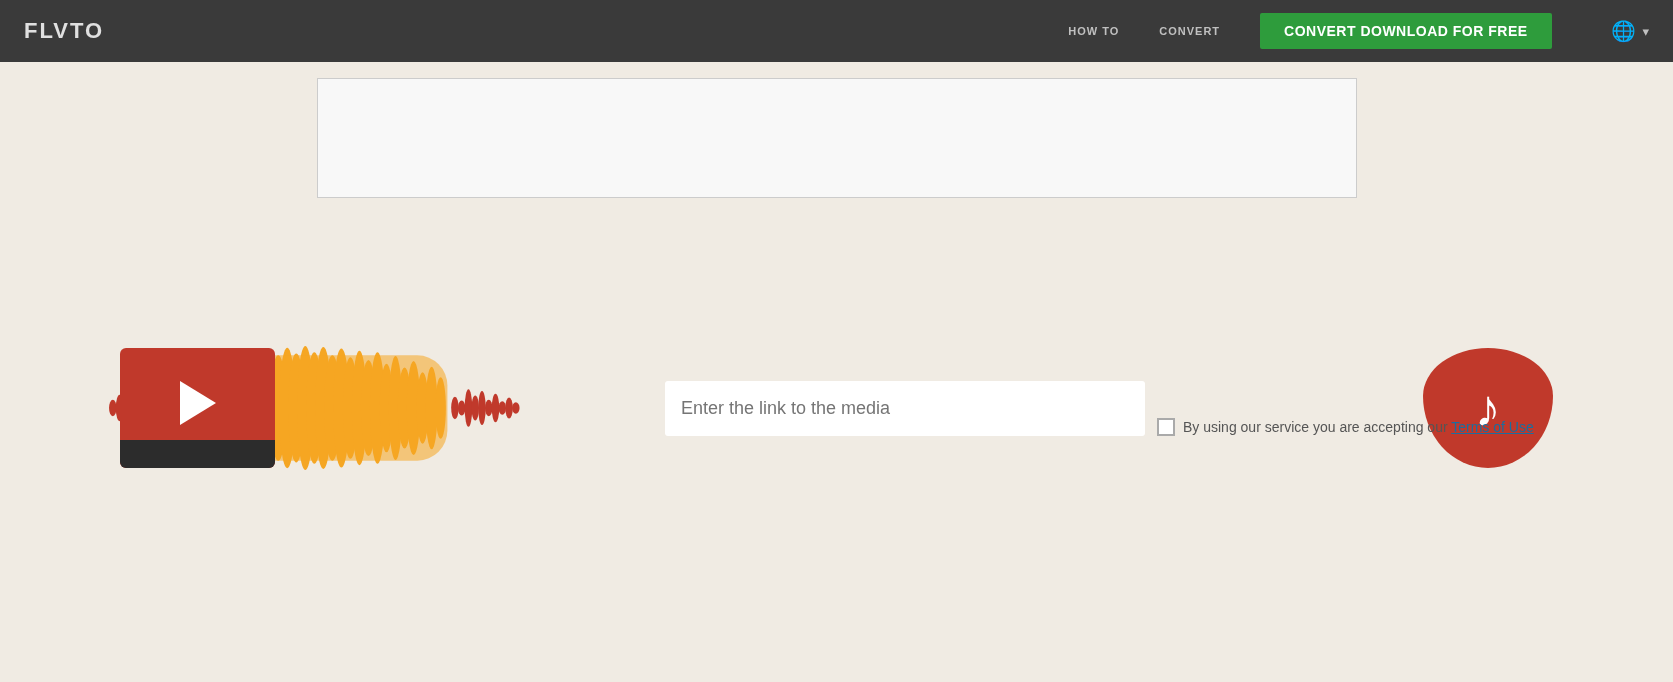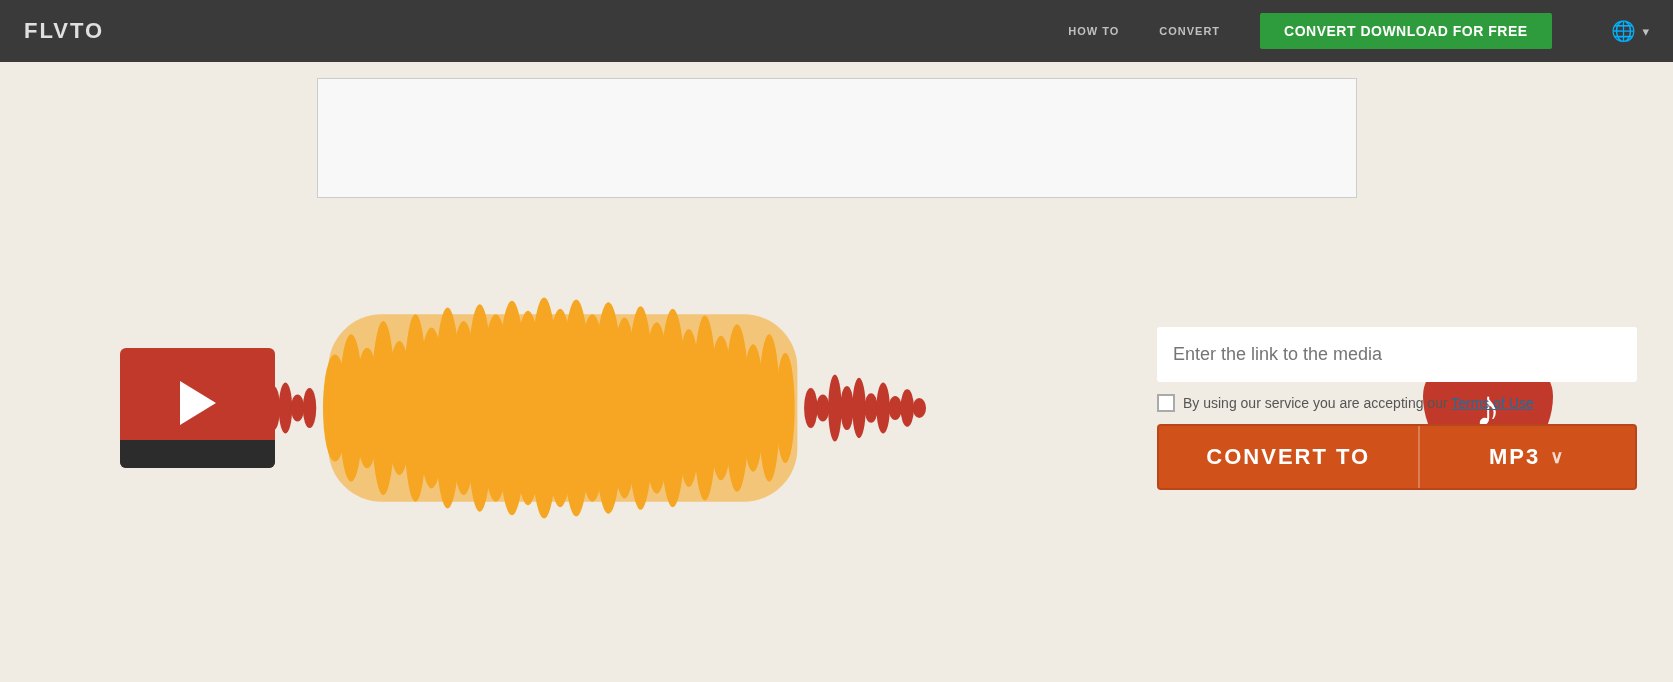--- a/index.html
+++ b/index.html
@@ -174,21 +174,21 @@
       top: 50%;
       transform: translateY(-50%);
       width: 100%;
     }
 
     
     .conversion-box {
       position: relative;
       z-index: 10;
       display: flex;
-      flex-direction: column;
+      flex-direction: row;
       align-items: flex-end;
       gap: 12px;
       padding: 30px 36px;
     }
 
     
     .url-input {
       width: 480px;
       height: 55px;
       border: none;
@@ -373,23 +373,15 @@
   <div class="conversion-box">
     <input class="url-input" type="text" placeholder="Enter the link to the media" style="">
 
     <div class="terms-row">
       <div class="terms-checkbox"></div>
       <span class="terms-text">
         <span>By using our service you are accepting our </span><span class="terms-link">Terms of Use</span>
       </span>
     </div>
 
-    <div class="convert-btn-row">
-      <div class="convert-label">CONVERT TO</div>
-      <div class="convert-divider"></div>
-      <div class="convert-format">
-        <span>MP3</span>
-        <span class="convert-chevron">∨</span>
-      </div>
-    </div>
   </div>
 
 </div>
 
 </body></html>

